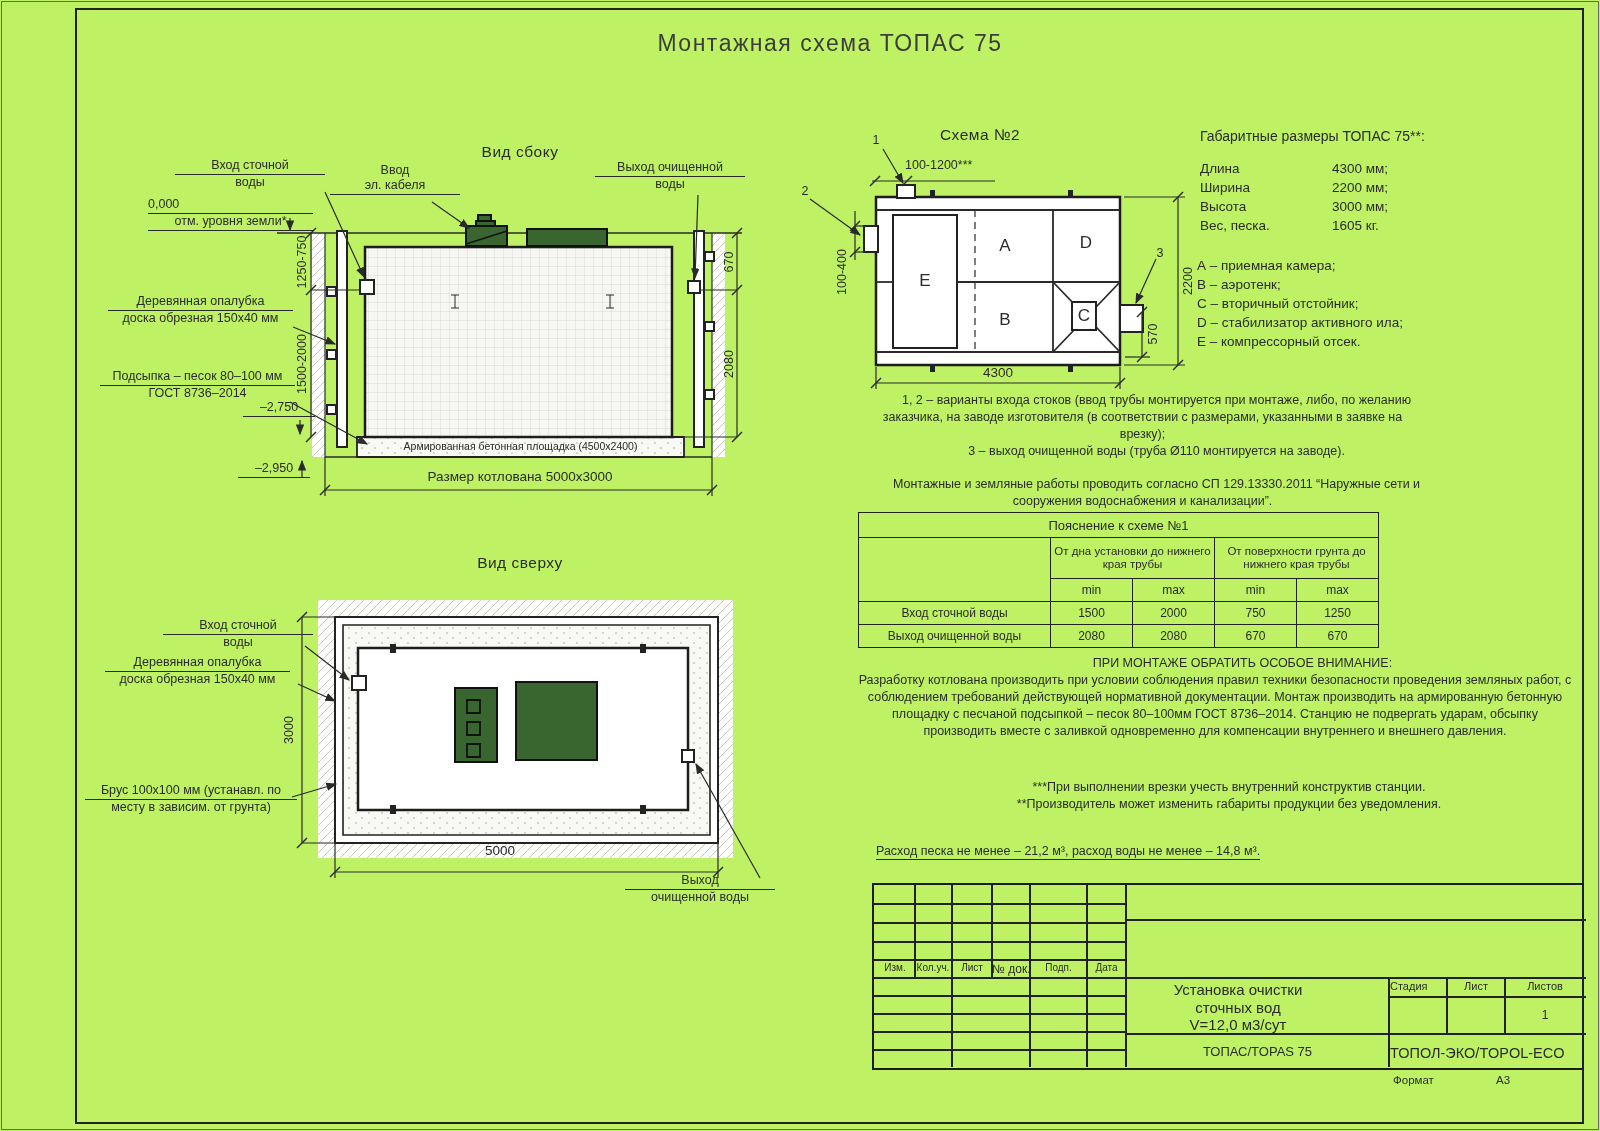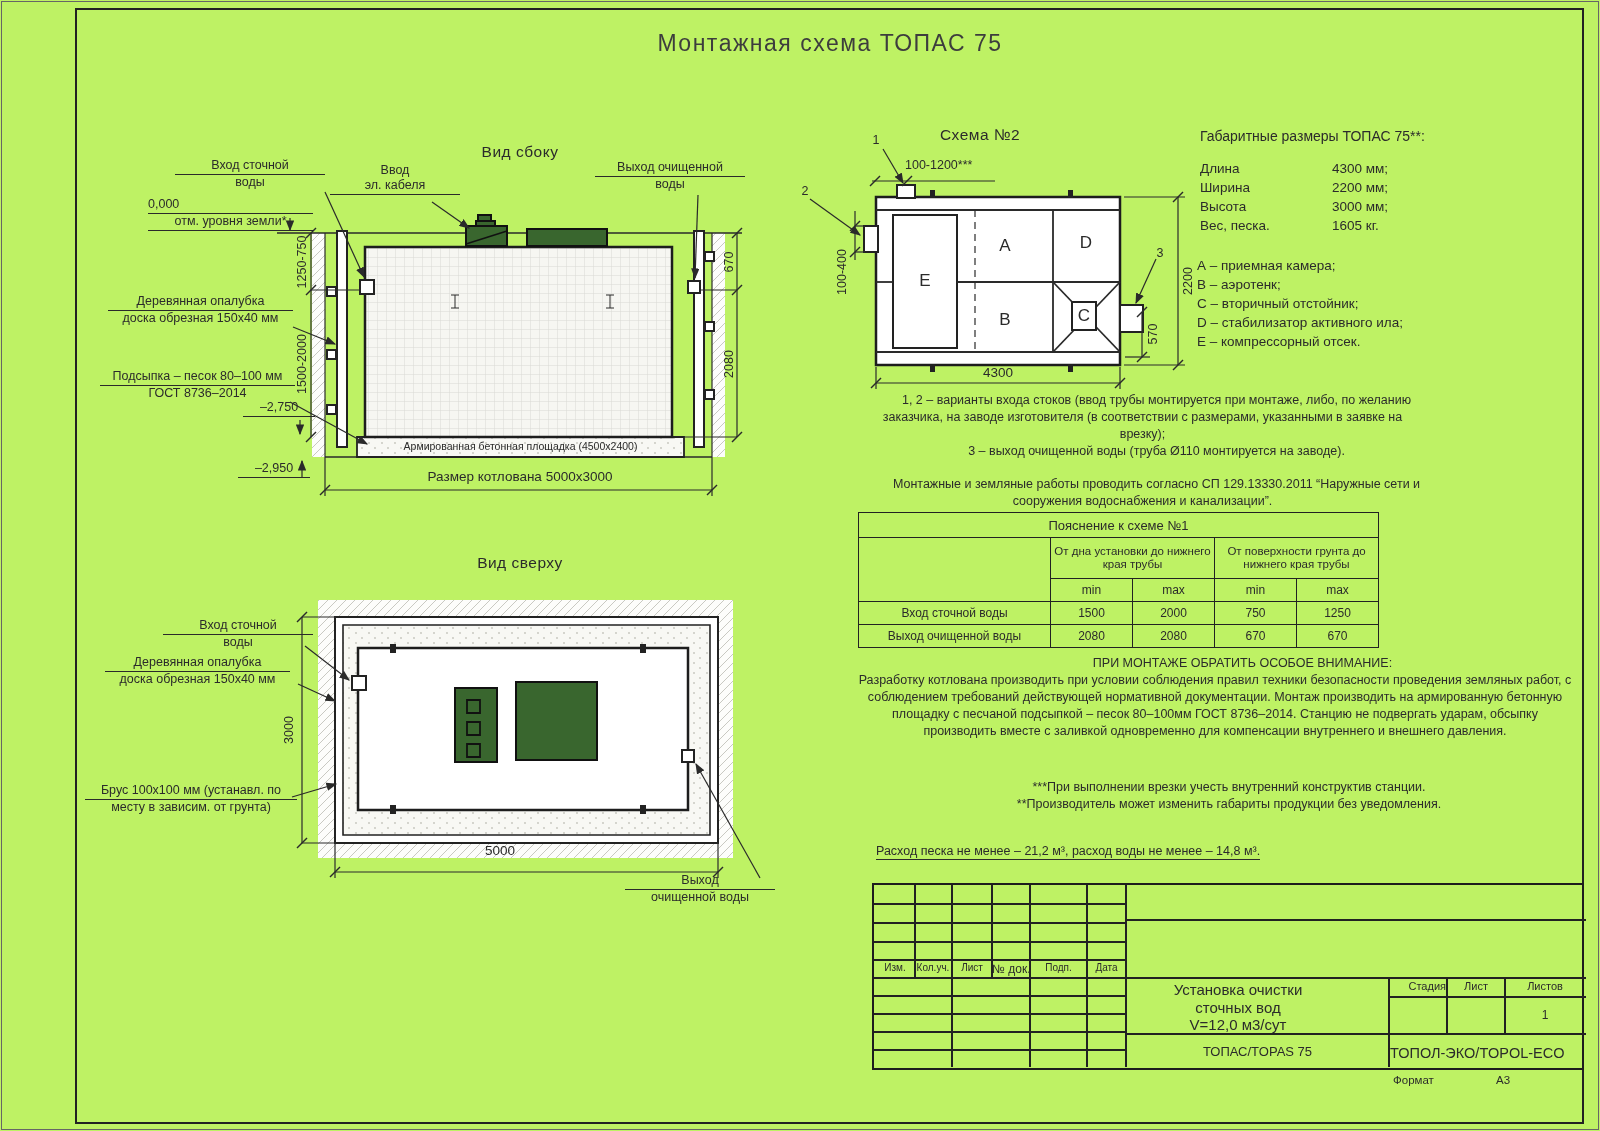--- a/index.html
+++ b/index.html
@@ -400,21 +400,21 @@
     <div class="tb-text" style="left:157px;top:77px;width:55px;text-align:center;font-size:10px">Подп.</div>
     <div class="tb-text" style="left:214px;top:77px;width:37px;text-align:center;font-size:10px">Дата</div>
 
     <div class="tb-text" style="left:253px;top:96px;width:222px;text-align:center;font-size:15px;line-height:17.5px">
       <span>Установка очистки</span><br>
       <span>сточных вод</span><br>
       <span>V=12,0 м3/сут</span>
     </div>
     <div class="tb-text" style="left:253px;top:159px;width:261px;text-align:center;font-size:13px">ТОПАС/TOPAS 75</div>
 
-    <div class="tb-text" style="left:516px;top:95px;width:56px;text-align:right;font-size:11px">Стадия</div>
+    <div class="tb-text" style="left:516px;top:95px;width:56px;text-align:left;font-size:11px">Стадия</div>
     <div class="tb-text" style="left:574px;top:95px;width:56px;text-align:center;font-size:11px">Лист</div>
     <div class="tb-text" style="left:632px;top:95px;width:78px;text-align:center;font-size:11px">Листов</div>
     <div class="tb-text" style="left:632px;top:123px;width:78px;text-align:center;font-size:12px">1</div>
 
     <div class="tb-text" style="left:516px;top:160px;width:196px;text-align:left;font-size:14.5px">ТОПОЛ-ЭКО/TOPOL-ECO</div>
   </div>
   <div class="tb-text" style="left:1393px;top:1074px;font-size:11.5px">Формат</div>
   <div class="tb-text" style="left:1496px;top:1074px;font-size:11.5px">А3</div>
 
 </div>

